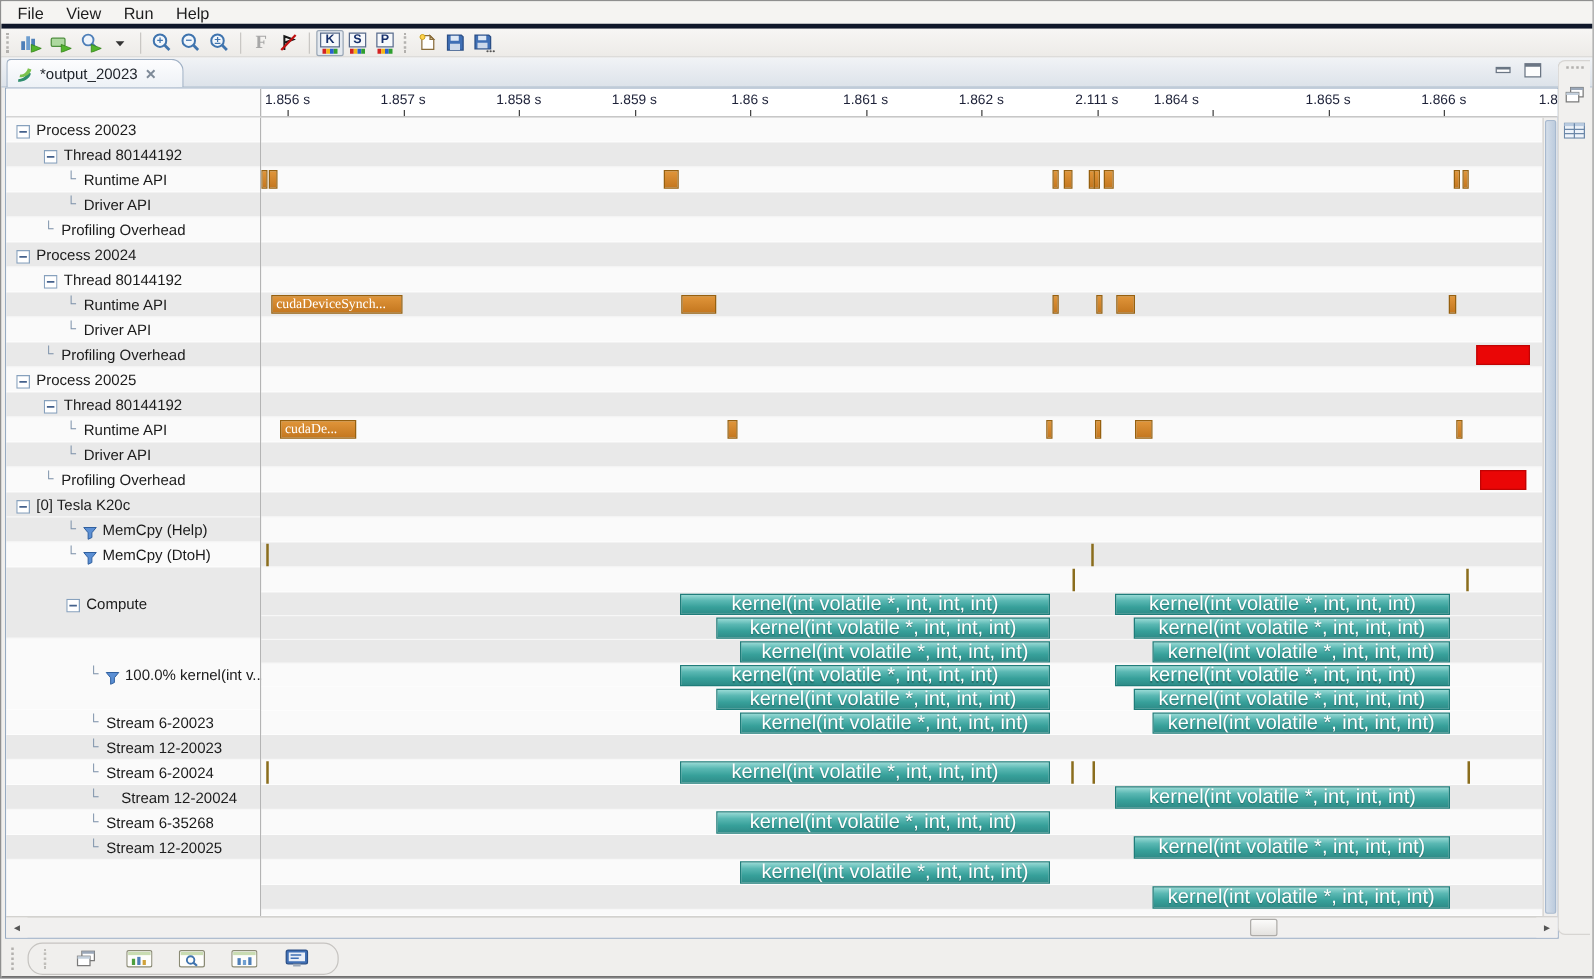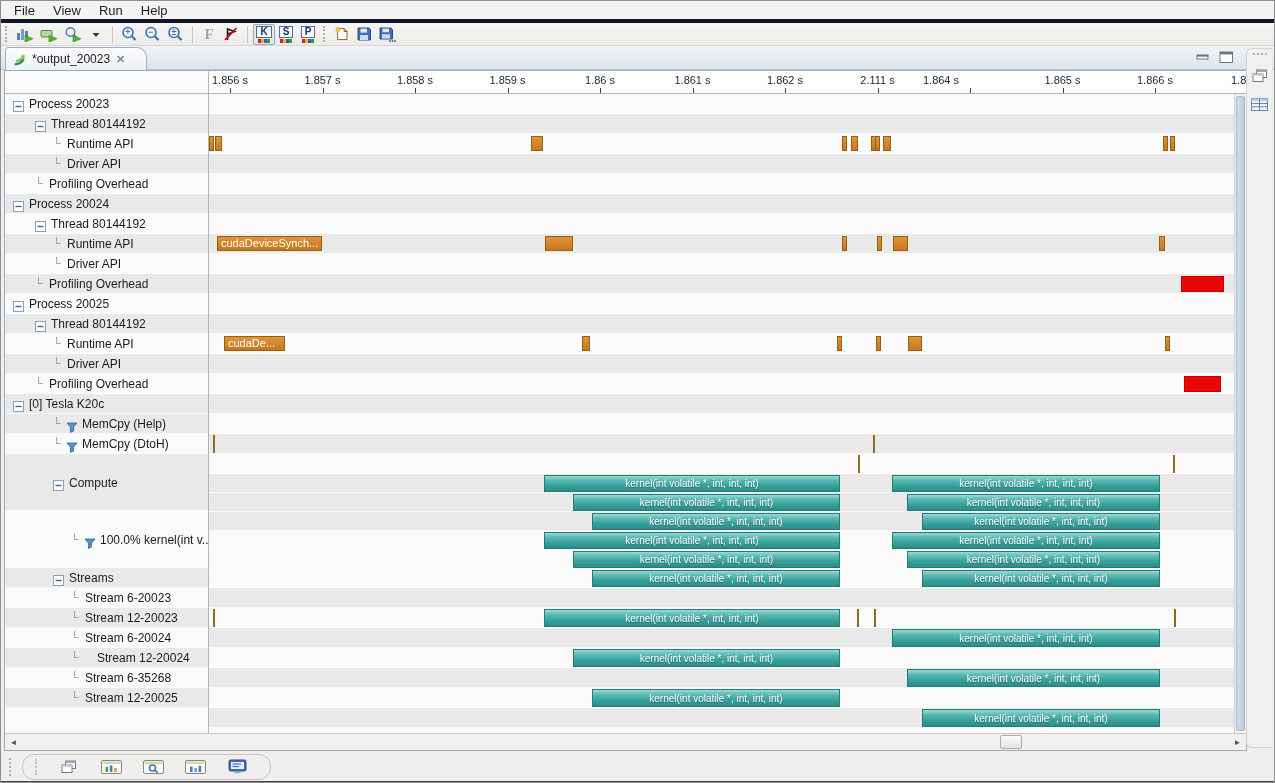--- a/index.html
+++ b/index.html
@@ -46,23 +46,23 @@
   .tree-row .lbl { position:absolute; top:50%; transform:translateY(-50%); font-size:12px; color:#1b1b1b; white-space:nowrap; overflow:hidden; max-width:200px; }
   .tw { position:absolute; top:50%; margin-top:-6px; width:11px; height:11px; }
   .elb { position:absolute; top:50%; transform:translateY(-55%); font-size:11px; color:#7d92aa; }
   .fun { position:absolute; top:50%; margin-top:-5px; }
 
   .lanes { position:relative; flex:1; overflow:hidden; }
   .lane { position:relative; width:100%; box-shadow:inset 0 -1px 0 rgba(255,255,255,.65); }
   .shade-light { background:#fafafa; }
   .shade-dark { background:#e9e9e9; }
   .bar { position:absolute; overflow:hidden; white-space:nowrap; }
-  .bar-api { top:2px; height:15px; background:linear-gradient(180deg,#e0953a,#c4771f); border:1px solid #96600f; color:#fff; font-size:11px; line-height:13px; padding-left:3px; }
+  .bar-api { top:2px; height:15px; background:linear-gradient(180deg,#e0953a,#c4771f); border:1px solid #96600f; color:#fff; font-size:11px; line-height:13px; padding-left:3px;font-family:Liberation Serif, serif; }
   .bar-overhead { top:2px; height:16px; background:#ea0606; border:1px solid #c00404; }
-  .bar-kernel { top:1px; bottom:1px; background:linear-gradient(180deg,#98dad5 0%,#5ab8b3 30%,#37a09a 65%,#2e8c88 100%); border:1px solid #1f7d7a; color:#fff; font-size:10px; display:flex; align-items:center; justify-content:center; text-shadow:0 1px 1px rgba(0,0,0,.3); }
+  .bar-kernel { top:1px; bottom:1px; background:linear-gradient(180deg,#98dad5 0%,#5ab8b3 30%,#37a09a 65%,#2e8c88 100%); border:1px solid #1f7d7a; color:#fff; font-size:16px; display:flex; align-items:center; justify-content:center; text-shadow:0 1px 1px rgba(0,0,0,.3); }
   .bar-tick { top:1px; bottom:1px; background:#8a6d1d; }
 
   
   .vscroll { flex:0 0 12px; background:#f1f0ef; border-left:1px solid #d4d2cf; position:relative; }
   .vthumb { position:absolute; left:1px; right:1px; top:2px; bottom:2px; background:linear-gradient(90deg,#d4deea,#bccbdd); border:1px solid #a7b9cf; border-radius:2px; }
   .hscroll { flex:0 0 17px; border-top:1px solid #c9c7c4; background:#f1f0ef; display:flex; }
   .harrow { flex:0 0 17px; display:flex; align-items:center; justify-content:center; font-size:8px; color:#555; background:#f1f0ef; }
   .htrack { position:relative; flex:1; }
   .hthumb { position:absolute; top:1px; bottom:1px; left:978px; width:22px; background:linear-gradient(#fbfbfa,#e4e2df); border:1px solid #aeaca9; border-radius:2px; }
 
@@ -372,27 +372,20 @@
               </svg></span>
             <span class="lbl" style="left: 64px;">Compute</span>
           </div>
           <div class="tree-row shade-light" style="height: 57px;">
             <span class="elb" style="left: 66px;">└</span>
             <span class="fun" style="left: 79px;"><svg width="12" height="11" viewBox="0 0 12 11">
                 <path d="M1 1 h10 l-3.5 4.2 v3.8 l-3 1.4 v-5.2 z" fill="#5b8fd4" stroke="#2f5f9e" stroke-width="0.8"></path>
               </svg></span>
             <span class="lbl" style="left: 95px;">100.0% kernel(int v...</span>
           </div>
-          <div class="tree-row shade-dark" style="height: 20px;">
-            <span class="tw" style="left: 48px;"><svg width="11" height="11">
-                <rect x="0.5" y="0.5" width="10" height="10" fill="#fff" stroke="#87a1bd"></rect>
-                <line x1="2.5" y1="5.5" x2="8.5" y2="5.5" stroke="#44618c" stroke-width="1.4"></line>
-              </svg></span>
-            <span class="lbl" style="left: 64px;">Streams</span>
-          </div>
           <div class="tree-row shade-light" style="height: 20px;">
             <span class="elb" style="left: 66px;">└</span>
             <span class="lbl" style="left: 80px;">Stream 6-20023</span>
           </div>
           <div class="tree-row shade-dark" style="height: 20px;">
             <span class="elb" style="left: 66px;">└</span>
             <span class="lbl" style="left: 80px;">Stream 12-20023</span>
           </div>
           <div class="tree-row shade-light" style="height: 20px;">
             <span class="elb" style="left: 66px;">└</span>

